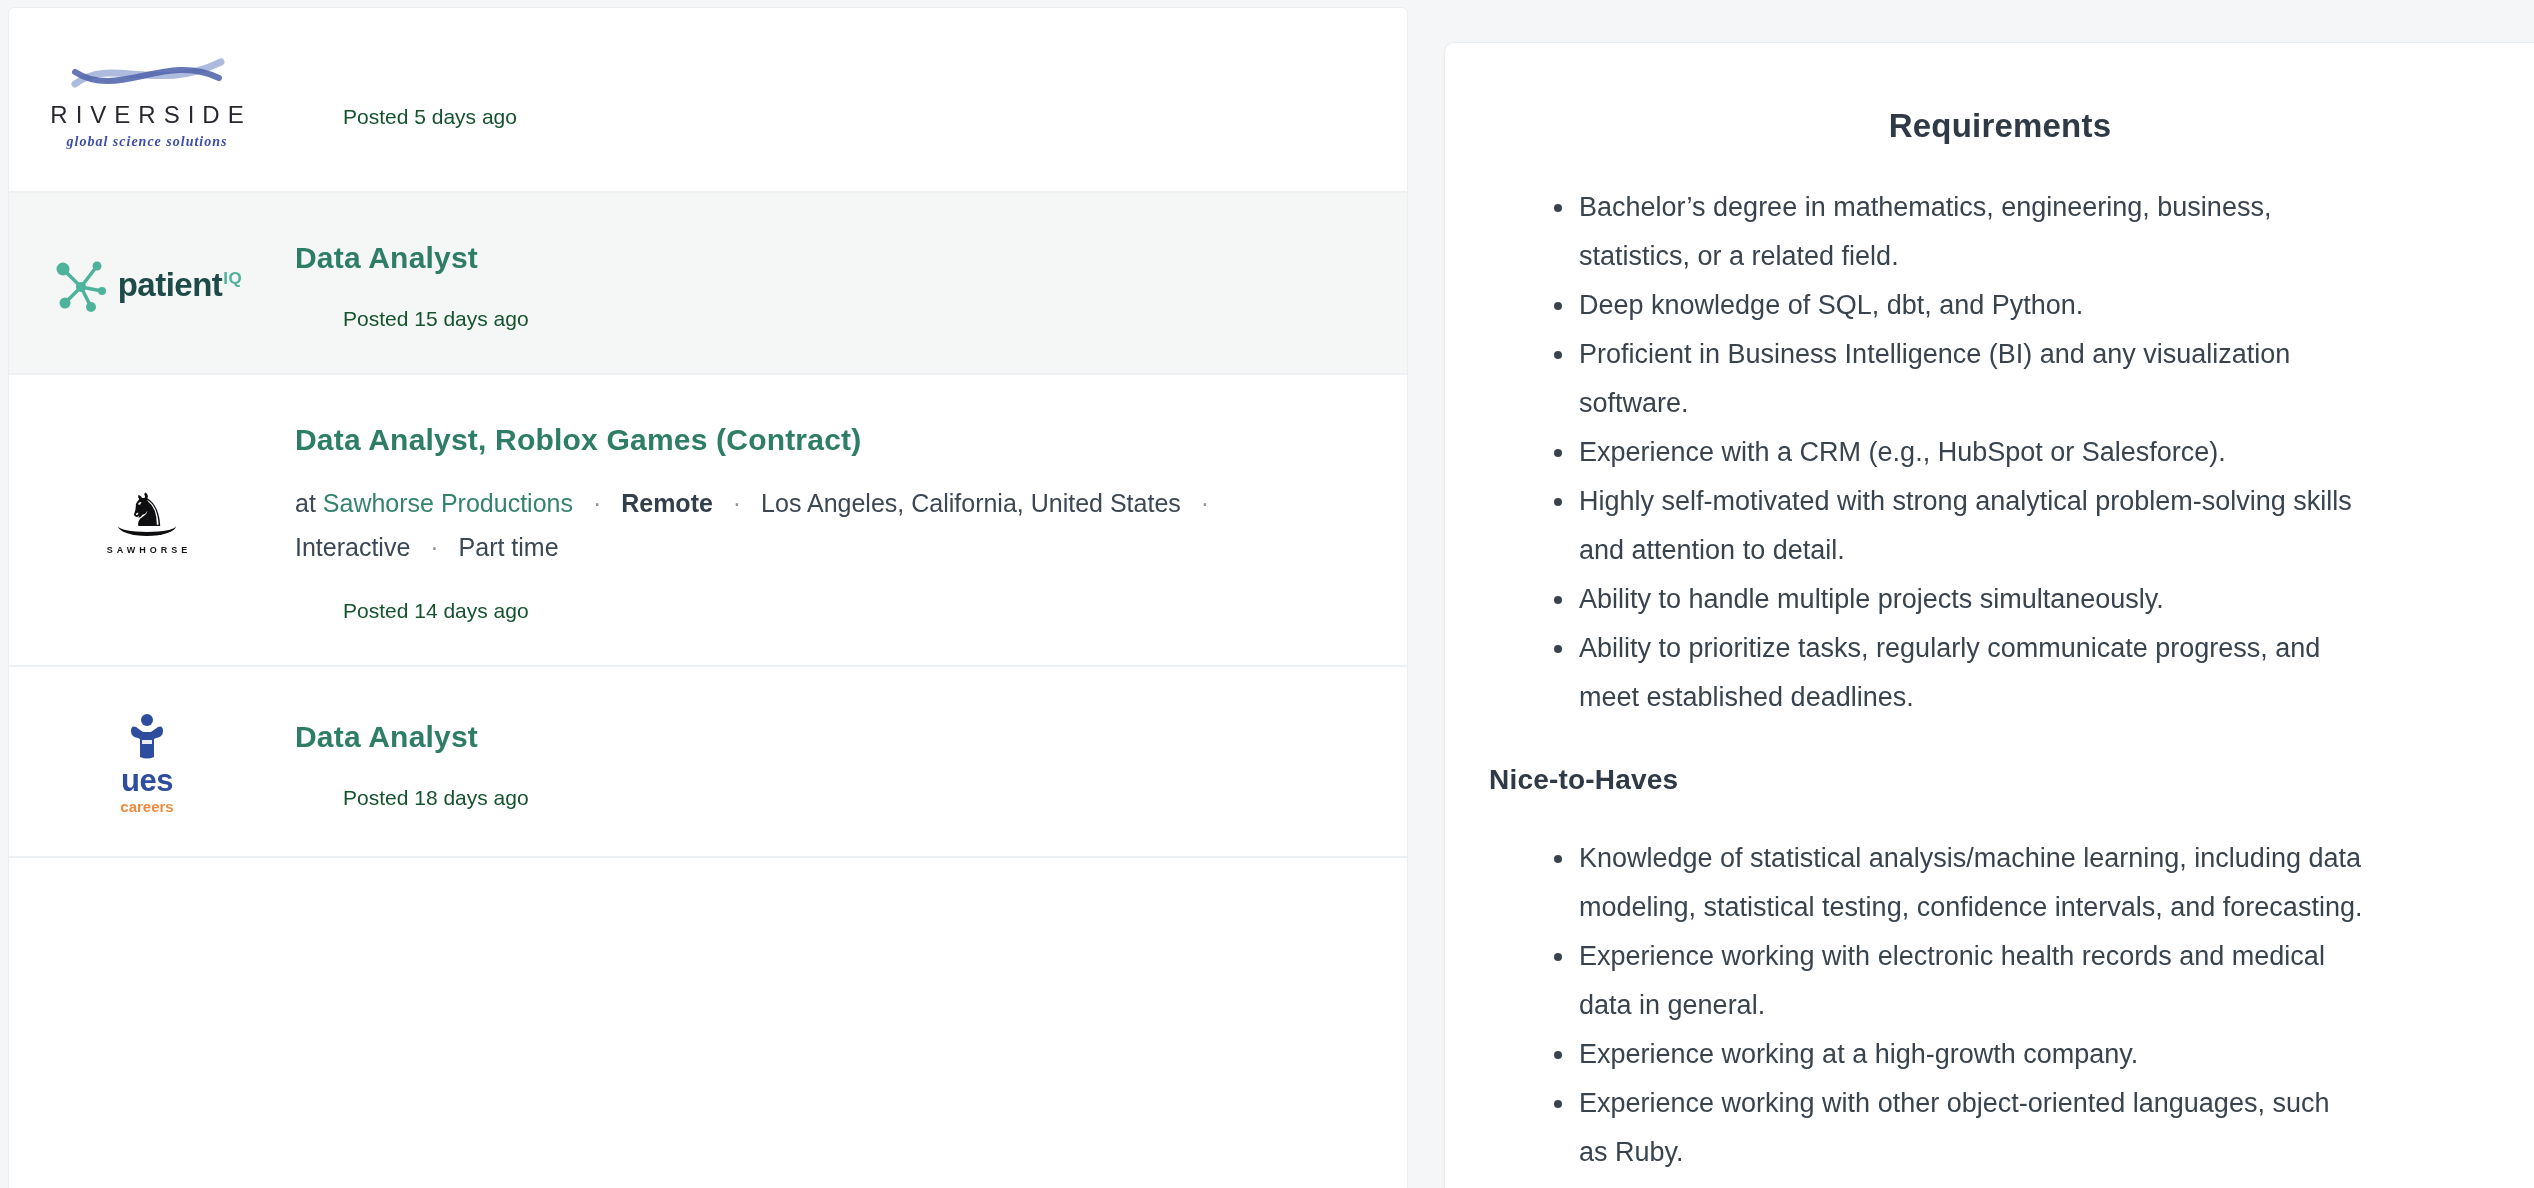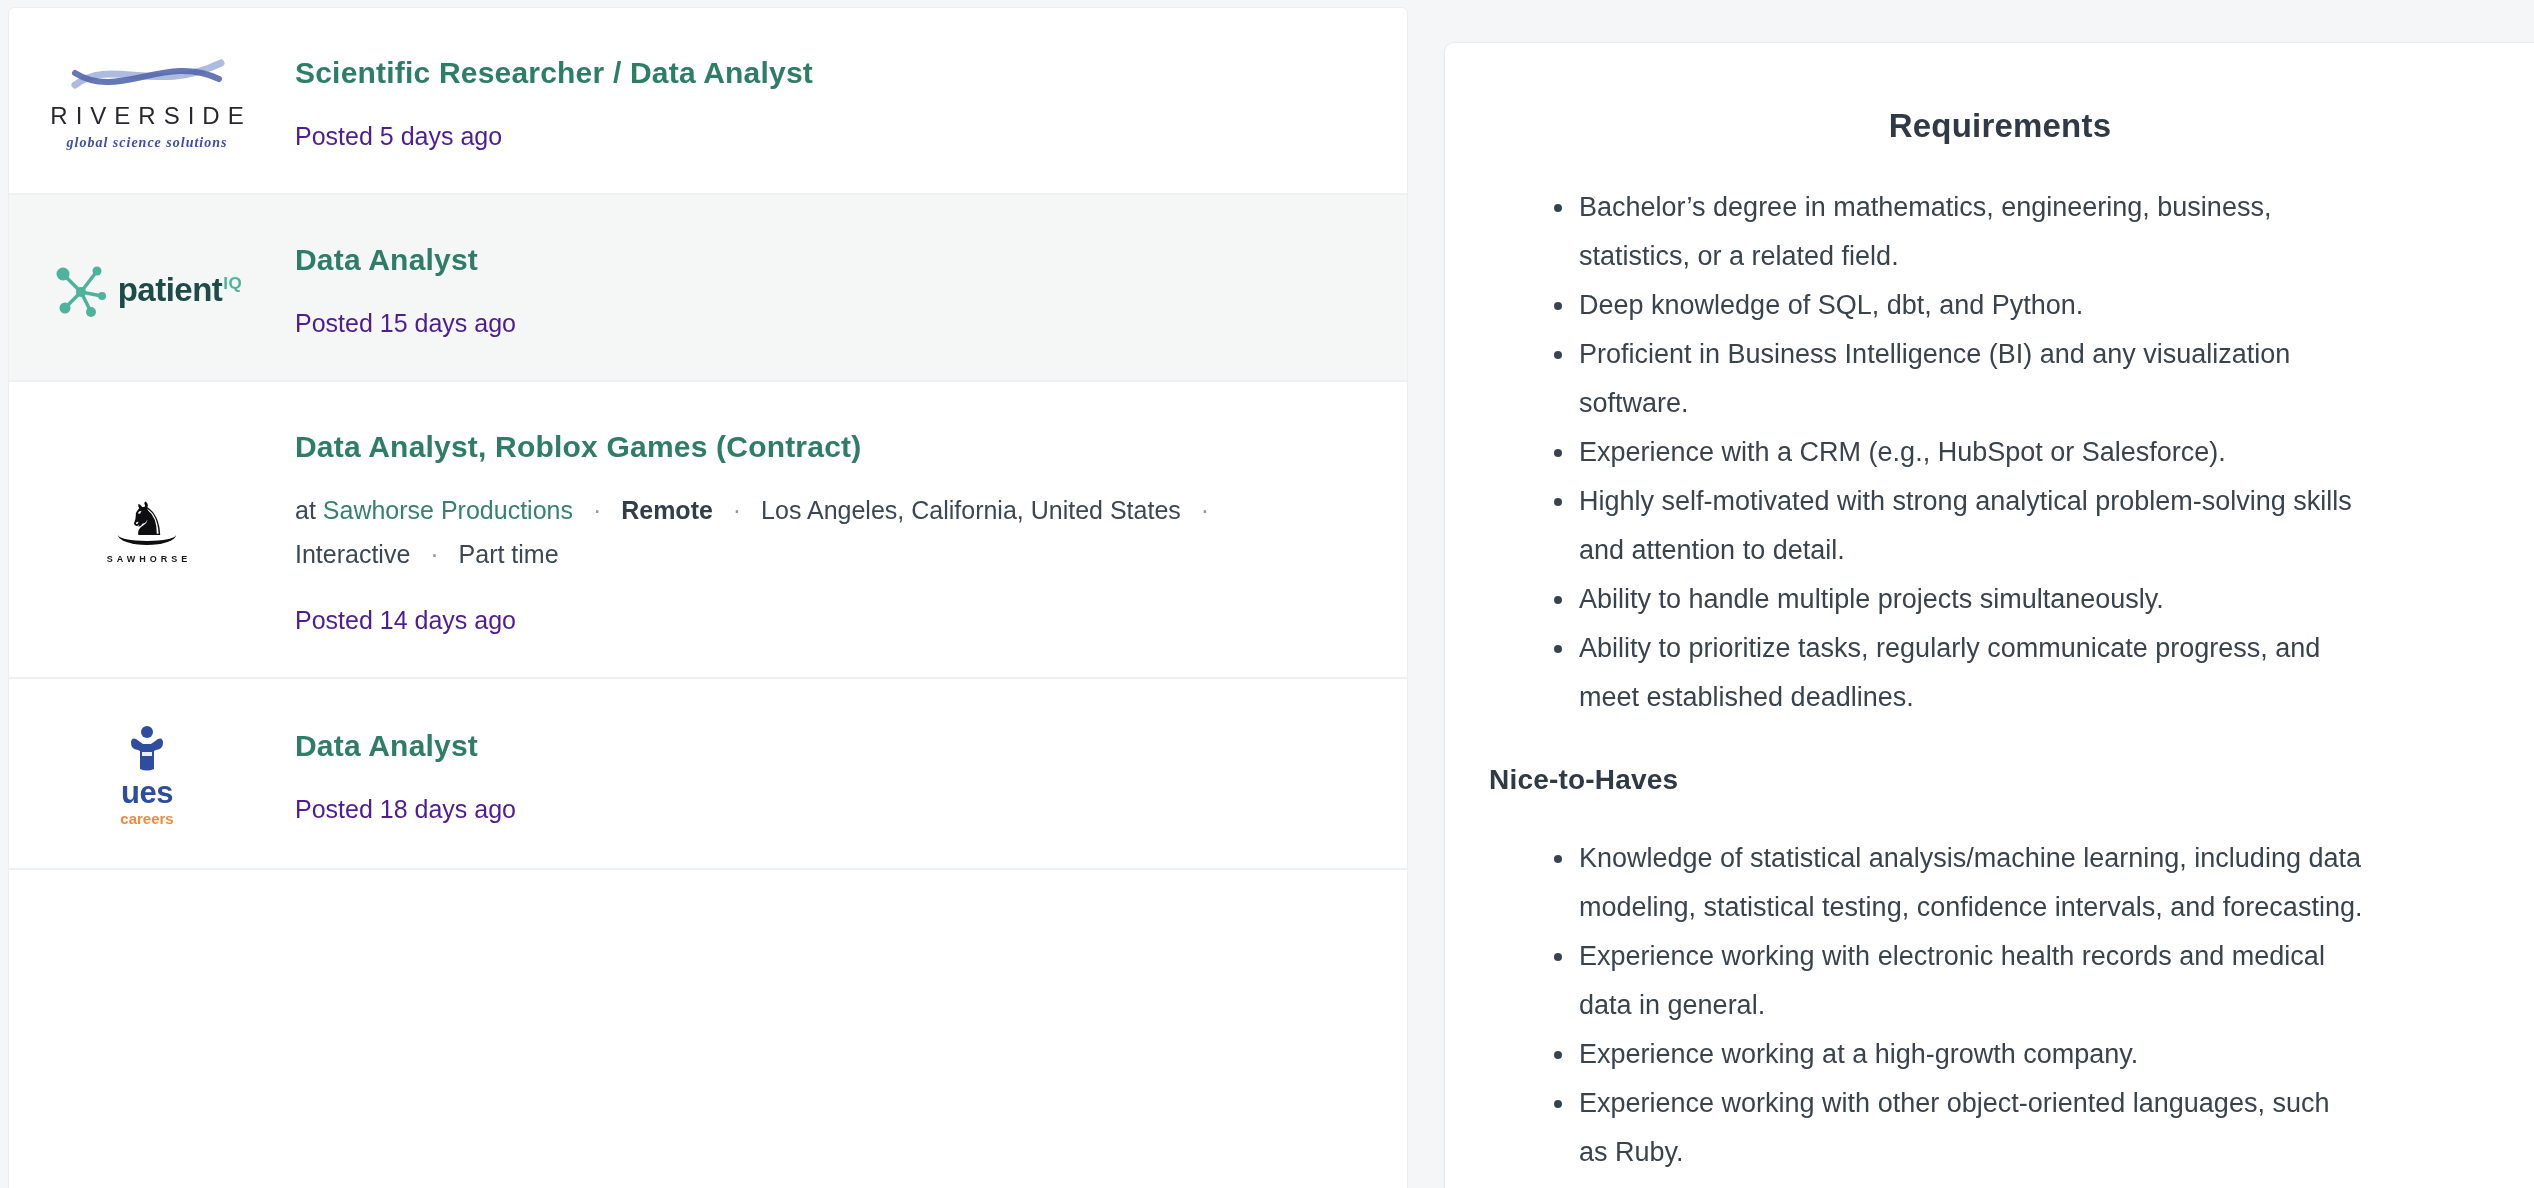--- a/index.html
+++ b/index.html
@@ -43,21 +43,21 @@
     display:inline-block; cursor:pointer;
   }
   .job-meta {
     margin-top:22px; font-size:25px; color:#3b4754;
     line-height:44px; max-width:1130px;
   }
   .meta-narrow { max-width:935px; }
   .company-link { color:#35836f; text-decoration:none; cursor:pointer; }
   .seg-strong { font-weight:700; color:#333e4b; }
   .dot-sep { color:#8d95a0; margin:0 13px; font-weight:400; }
-  .posted { margin-top:30px; font-size:25px; color:#4c1d95; }
+  .posted { margin-top:30px; font-size:21px; color:#14532d;margin-left:48px; }
 
   
   .rv-logo { text-align:center; line-height:1; }
   .rv-name {
     font-size:24px; font-weight:500; color:#27272f;
     letter-spacing:8px; margin-right:-8px; margin-top:2px;
   }
   .rv-tag {
     font-family:"Liberation Serif", serif; font-style:italic; font-weight:700;
     font-size:14px; color:#3c4cae; letter-spacing:1px; margin-top:8px;
@@ -122,21 +122,20 @@
       <div class="rv-logo">
         <svg class="rv-waves" width="160" height="44" viewBox="0 0 160 44">
           <path d="M8 30 C 45 2, 88 40, 154 8" stroke="#9fb0d8" stroke-width="7" fill="none" stroke-linecap="round" opacity="0.85"></path>
           <path d="M8 18 C 52 46, 98 -2, 152 24" stroke="#5468ad" stroke-width="6" fill="none" stroke-linecap="round" opacity="0.9"></path>
         </svg>
         <div class="rv-name">RIVERSIDE</div>
         <div class="rv-tag">global science solutions</div>
       </div>
     </div>
     <div class="job-content">
-      <h3 class="job-title">Scientific Researcher / Data Analyst</h3>
       <div class="posted">Posted 5 days ago</div>
     </div>
   </article>
 
   <article class="job-card selected">
     <div class="logo-box">
       <div class="piq-logo">
         <svg class="piq-icon" width="58" height="58" viewBox="0 0 58 58">
           <g stroke="#4db39a" stroke-width="3.5" fill="none">
             <line x1="29" y1="31" x2="11" y2="13"></line>

